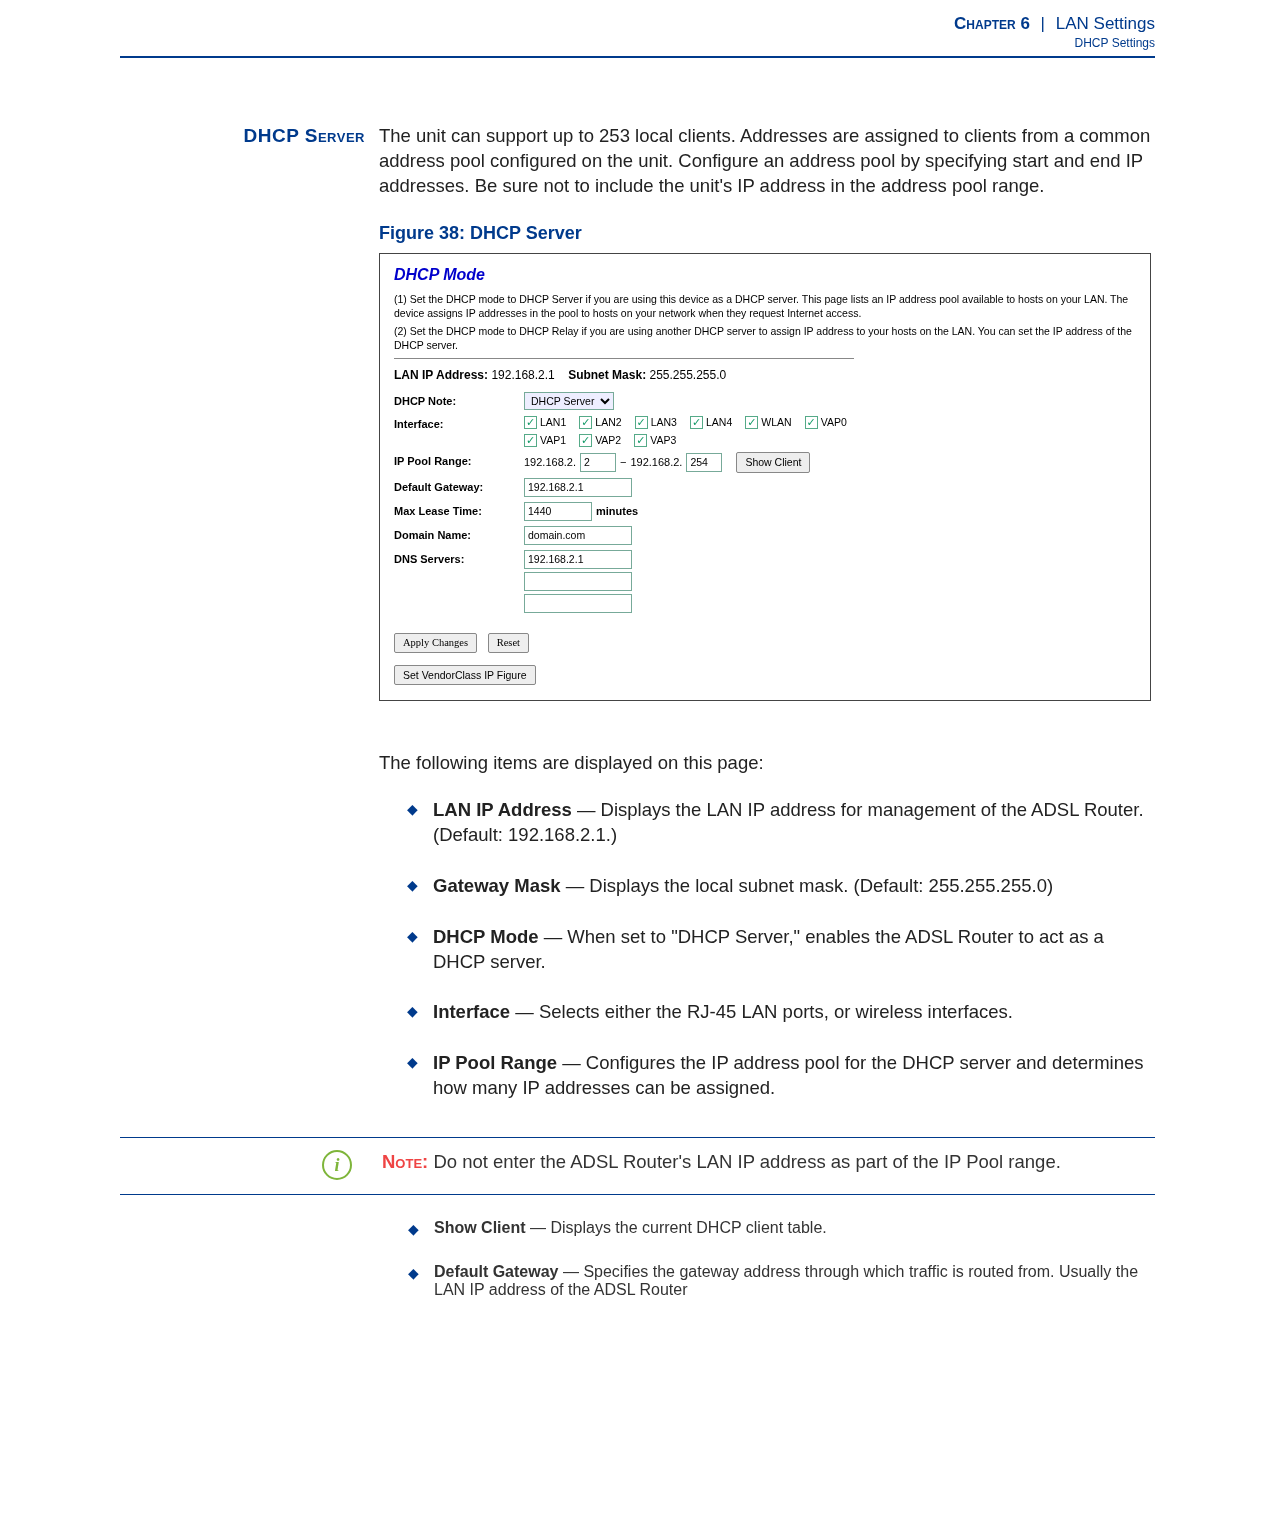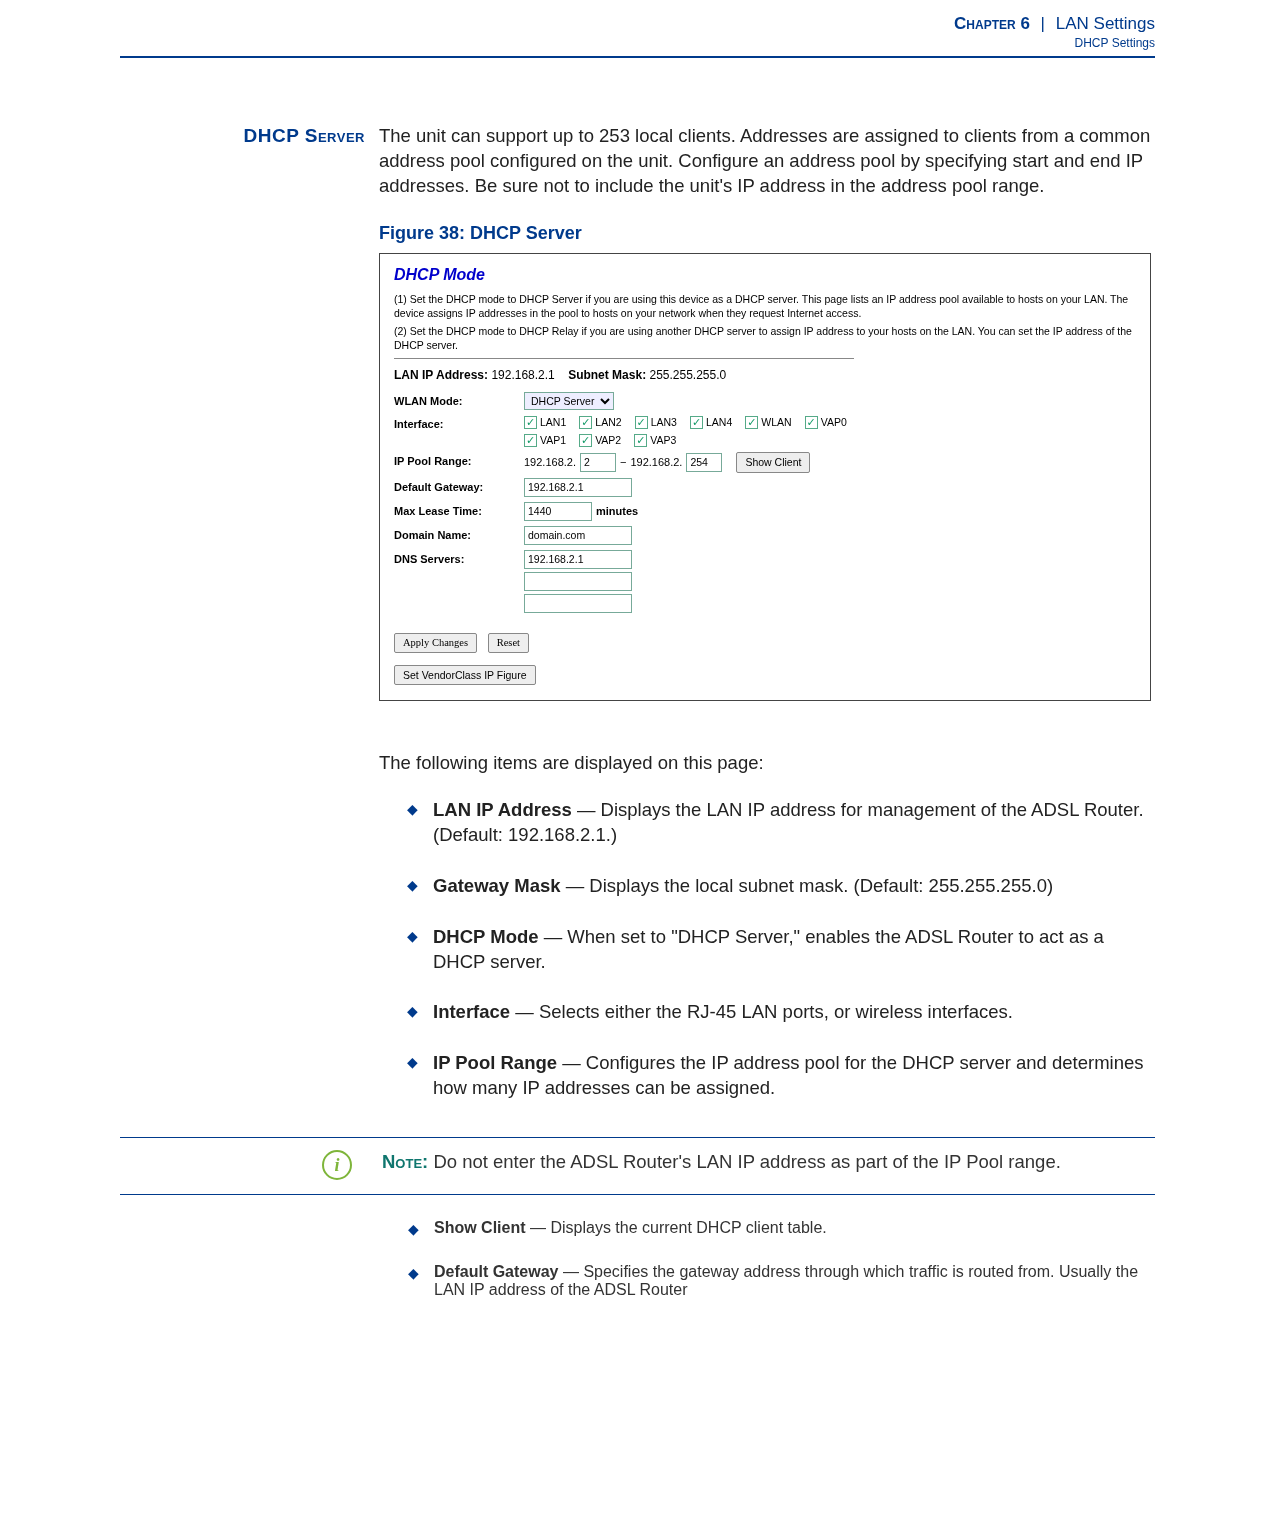--- a/index.html
+++ b/index.html
@@ -196,21 +196,21 @@
     font-family: "Times New Roman", serif;
     font-style: italic;
     font-weight: bold;
     font-size: 18px;
     display: flex; align-items: center; justify-content: center;
   }
   .note-text { flex: 1; font-size: 18.5px; line-height: 1.35; }
   .note-text .note-lead {
     font-variant: small-caps;
     font-weight: bold;
-    color: #0f766e;
+    color: #ef4444;
   }
   .page-number {
     position: absolute;
     bottom: 30px;
     left: 0; right: 0;
     text-align: center;
     font-size: 15px;
     color: #444;
   }
 </style>
@@ -244,21 +244,21 @@
         <hr class="fig-hr">
         <div class="fig-lan-line">
           <span>LAN IP Address:</span>
           <span style="font-weight:normal">192.168.2.1</span>
           &nbsp;&nbsp;
           <span>Subnet Mask:</span>
           <span style="font-weight:normal">255.255.255.0</span>
         </div>
 
         <div class="fig-row">
-          <div class="fig-label">WLAN Mode:</div>
+          <div class="fig-label">DHCP Note:</div>
           <div class="fig-ctrl">
             <select>
               <option>DHCP Server</option>
             </select>
           </div>
         </div>
 
         <div class="fig-row">
           <div class="fig-label">Interface:</div>
           <div class="fig-ctrl">

